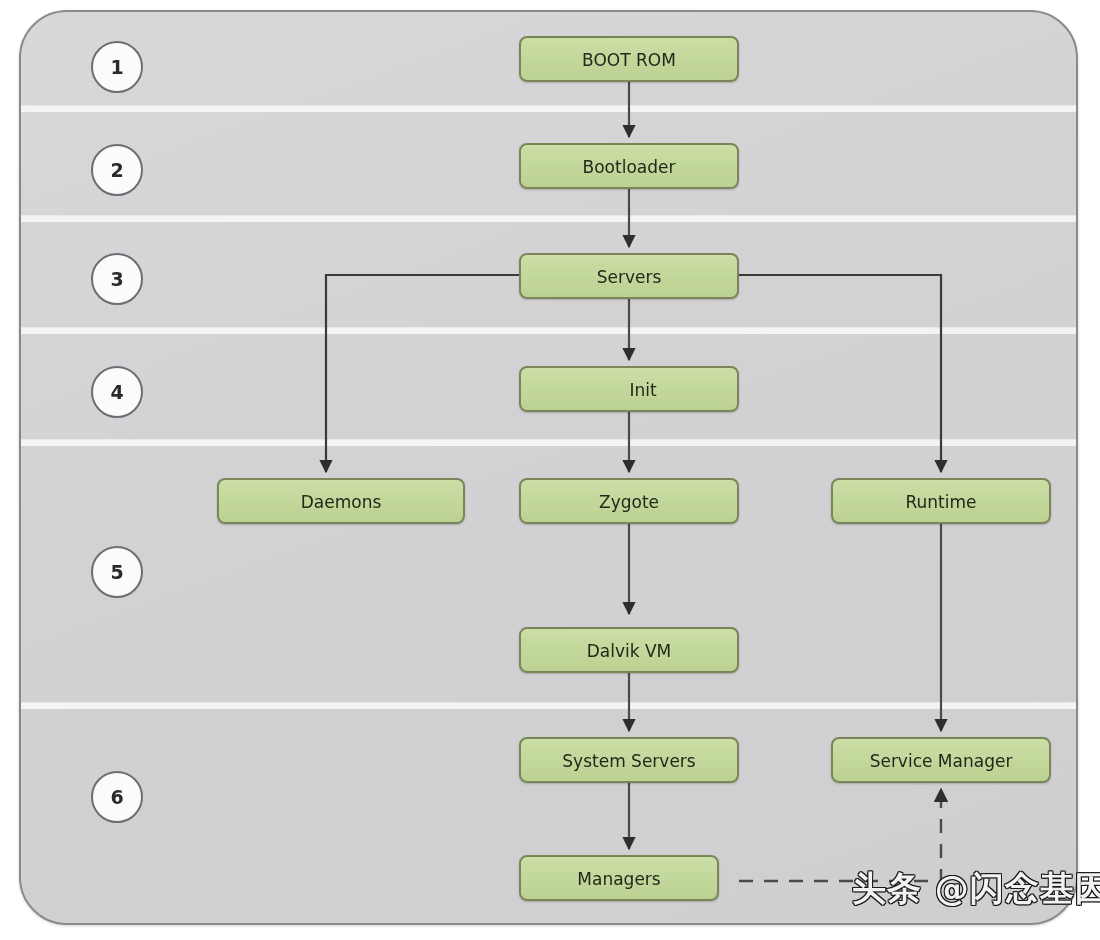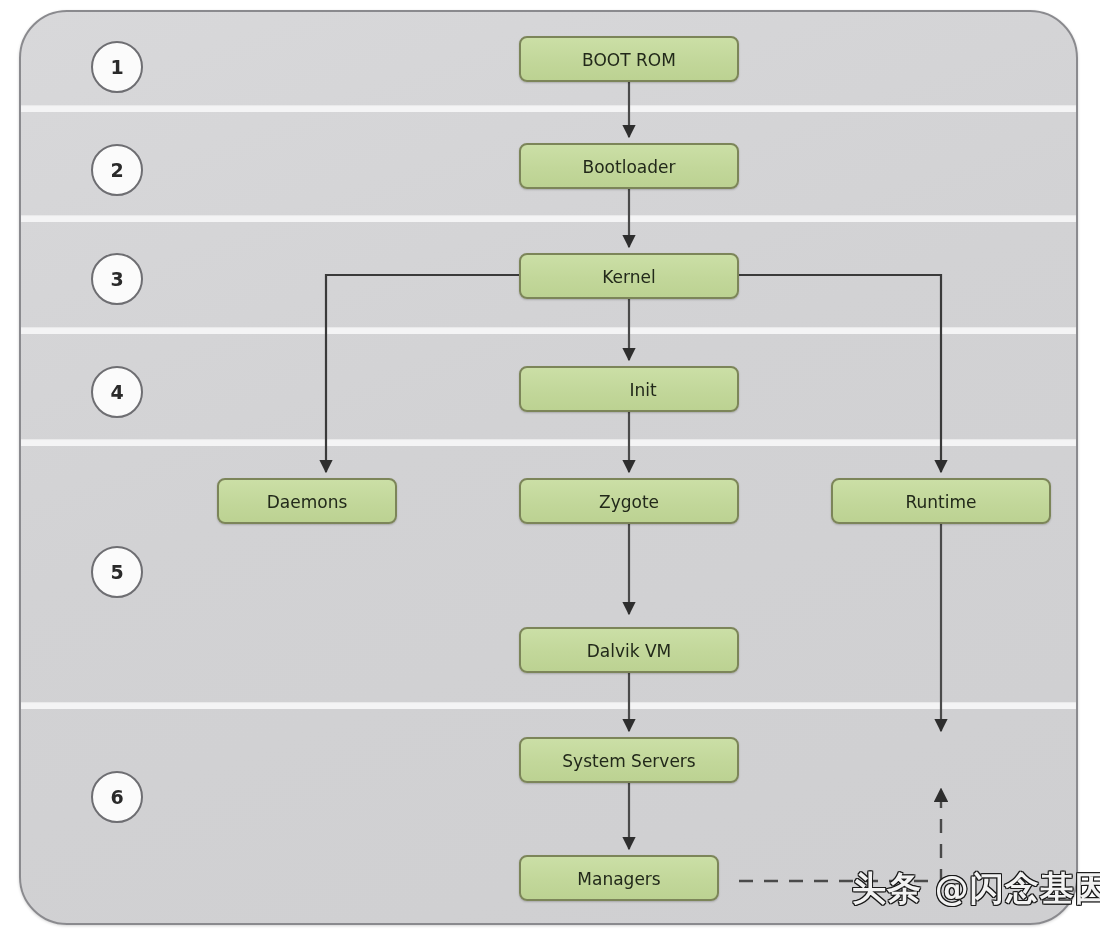--- a/index.html
+++ b/index.html
@@ -146,32 +146,33 @@
 
     <line x1="941" y1="524" x2="941" y2="731" stroke="#4a4a4a" stroke-width="2.2" marker-end="url(#arrowhead)"></line>
 
     <path d="M 739 881 L 941 881 L 941 789" fill="none" stroke="#4a4a4a" stroke-width="2.4" stroke-dasharray="14 11" marker-end="url(#arrowhead)"></path>
   </svg>
 
   <div class="node" style="left:519px; top:36px; width:220px;text-align:center;">BOOT ROM</div>
 
   <div class="node" style="left:519px; top:143px; width:220px;">Bootloader</div>
 
-  <div class="node" style="left:519px; top:253px; width:220px;">Kernel</div>
+  <div class="node" style="left:519px; top:253px; width:220px;">Servers</div>
 
   <div class="node" style="left:519px; top:366px; width:220px;padding-left:28px;">Init</div>
 
-  <div class="node" style="left:217px; top:478px; width:180px;">Daemons</div>
+  <div class="node" style="left:217px; top:478px; width:248px;">Daemons</div>
 
   <div class="node" style="left:519px; top:478px; width:220px;">Zygote</div>
 
   <div class="node" style="left:831px; top:478px; width:220px;">Runtime</div>
 
   <div class="node" style="left:519px; top:620px; width:220px;margin-top:7px;">Dalvik VM</div>
 
   <div class="node" style="left:519px; top:737px; width:220px;">System Servers</div>
 
+  <div class="node" style="left:831px; top:737px; width:220px;">Service Manager</div>
 
   <div class="node" style="left:519px; top:855px; width:200px;">Managers</div>
 
   <div id="watermark">头条 @闪念基因</div>
 
 </div>
 
 </body></html>

